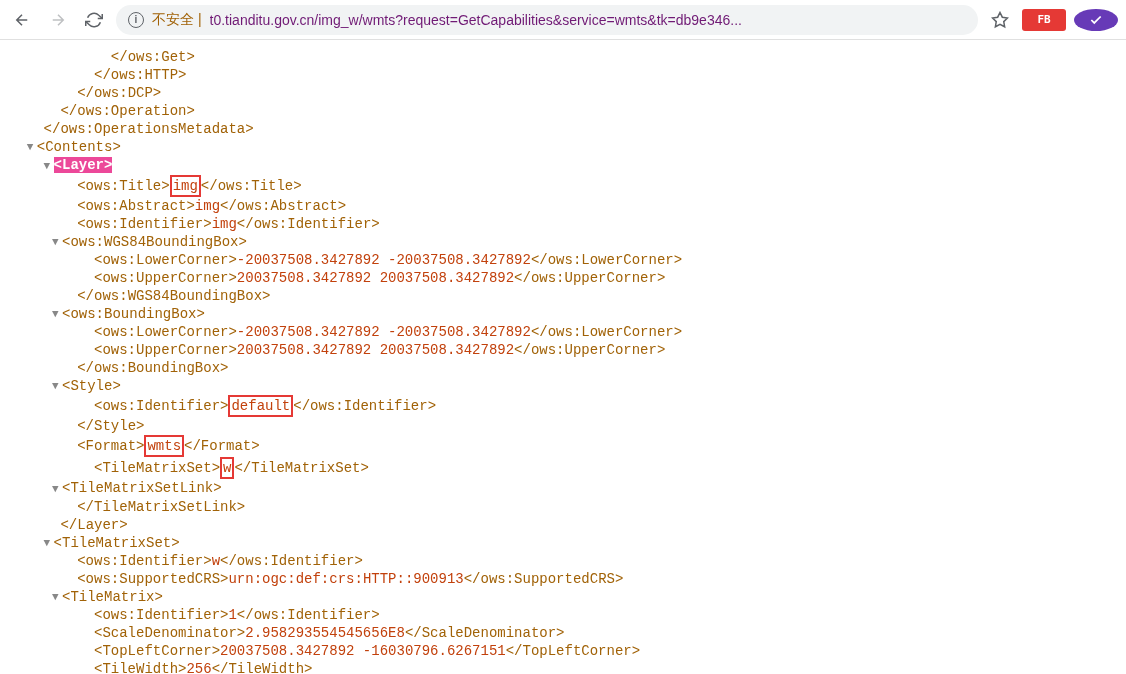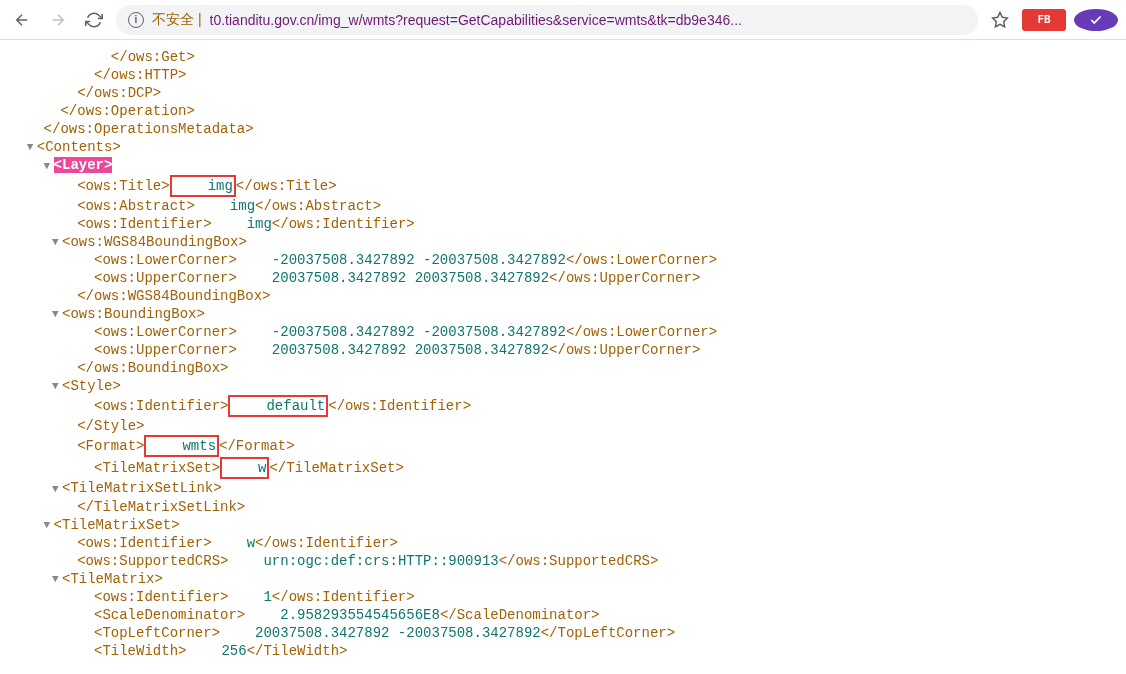--- a/index.html
+++ b/index.html
@@ -83,21 +83,21 @@
     .xml-content {
       padding: 8px 0 10px 10px;
       font-family: Consolas, 'Courier New', monospace;
       font-size: 14px;
       line-height: 18px;
       overflow: auto;
     }
     .xml-line { white-space: pre; }
     .indent { display: inline-block; }
     .tag { color: #a16207; }
-    .txt { color: #0f766e; padding-left: 35px; }
+    .txt { color: #c2410c; }
     .toggle {
       display: inline-block;
       width: 10px;
       color: #888;
       cursor: pointer;
       user-select: none;
       font-size: 11px;
       vertical-align: middle;
     }
     .selected { background: #ec4899; color: #fff; font-weight: bold; }
@@ -165,22 +165,23 @@
   <div class="xml-line"><span class="indent">          </span><span class="tag">&lt;ows:LowerCorner&gt;</span><span class="txt">-20037508.3427892 -20037508.3427892</span><span class="tag">&lt;/ows:LowerCorner&gt;</span></div>
   <div class="xml-line"><span class="indent">          </span><span class="tag">&lt;ows:UpperCorner&gt;</span><span class="txt">20037508.3427892 20037508.3427892</span><span class="tag">&lt;/ows:UpperCorner&gt;</span></div>
   <div class="xml-line"><span class="indent">        </span><span class="tag">&lt;/ows:BoundingBox&gt;</span></div>
   <div class="xml-line"><span class="indent">     </span><span class="toggle">▼</span><span class="tag">&lt;Style&gt;</span></div>
   <div class="xml-line"><span class="indent">          </span><span class="tag">&lt;ows:Identifier&gt;</span><span class="hilite"><span class="txt">default</span></span><span class="tag">&lt;/ows:Identifier&gt;</span></div>
   <div class="xml-line"><span class="indent">        </span><span class="tag">&lt;/Style&gt;</span></div>
   <div class="xml-line"><span class="indent">        </span><span class="tag">&lt;Format&gt;</span><span class="hilite"><span class="txt">wmts</span></span><span class="tag">&lt;/Format&gt;</span></div>
   <div class="xml-line"><span class="indent">          </span><span class="tag">&lt;TileMatrixSet&gt;</span><span class="hilite"><span class="txt">w</span></span><span class="tag">&lt;/TileMatrixSet&gt;</span></div>
   <div class="xml-line"><span class="indent">     </span><span class="toggle">▼</span><span class="tag">&lt;TileMatrixSetLink&gt;</span></div>
   <div class="xml-line"><span class="indent">        </span><span class="tag">&lt;/TileMatrixSetLink&gt;</span></div>
+  <div class="xml-line"><span class="indent">      </span><span class="tag">&lt;/Layer&gt;</span></div>
   <div class="xml-line"><span class="indent">    </span><span class="toggle">▼</span><span class="tag">&lt;TileMatrixSet&gt;</span></div>
   <div class="xml-line"><span class="indent">        </span><span class="tag">&lt;ows:Identifier&gt;</span><span class="txt">w</span><span class="tag">&lt;/ows:Identifier&gt;</span></div>
   <div class="xml-line"><span class="indent">        </span><span class="tag">&lt;ows:SupportedCRS&gt;</span><span class="txt">urn:ogc:def:crs:HTTP::900913</span><span class="tag">&lt;/ows:SupportedCRS&gt;</span></div>
   <div class="xml-line"><span class="indent">     </span><span class="toggle">▼</span><span class="tag">&lt;TileMatrix&gt;</span></div>
   <div class="xml-line"><span class="indent">          </span><span class="tag">&lt;ows:Identifier&gt;</span><span class="txt">1</span><span class="tag">&lt;/ows:Identifier&gt;</span></div>
   <div class="xml-line"><span class="indent">          </span><span class="tag">&lt;ScaleDenominator&gt;</span><span class="txt">2.958293554545656E8</span><span class="tag">&lt;/ScaleDenominator&gt;</span></div>
-  <div class="xml-line"><span class="indent">          </span><span class="tag">&lt;TopLeftCorner&gt;</span><span class="txt">20037508.3427892 -20037508.3427892</span><span class="tag">&lt;/TopLeftCorner&gt;</span></div>
+  <div class="xml-line"><span class="indent">          </span><span class="tag">&lt;TopLeftCorner&gt;</span><span class="txt">20037508.3427892 -16030796.6267151</span><span class="tag">&lt;/TopLeftCorner&gt;</span></div>
   <div class="xml-line"><span class="indent">          </span><span class="tag">&lt;TileWidth&gt;</span><span class="txt">256</span><span class="tag">&lt;/TileWidth&gt;</span></div>
 
 </div>
 
 </body></html>

